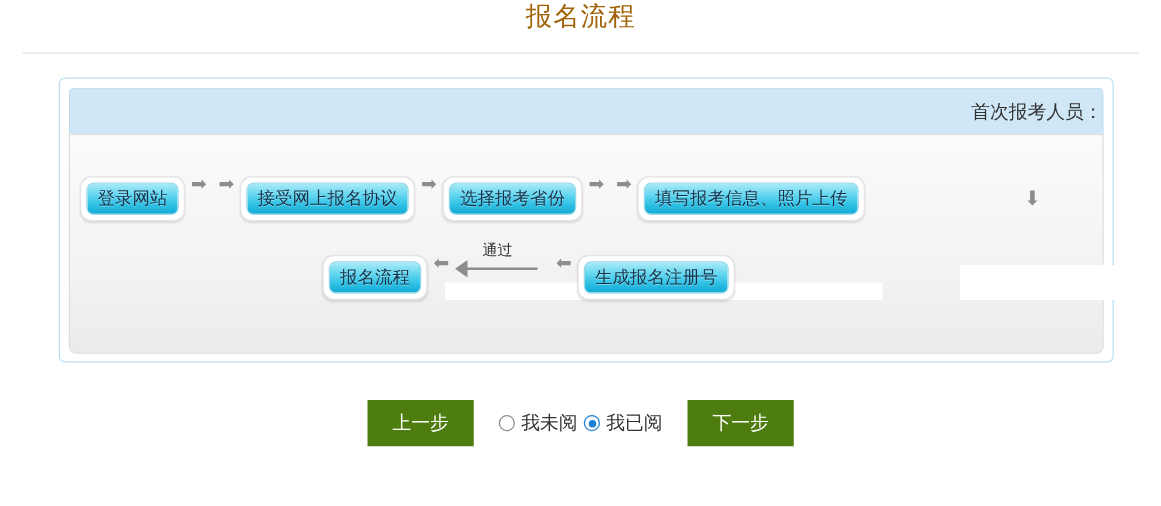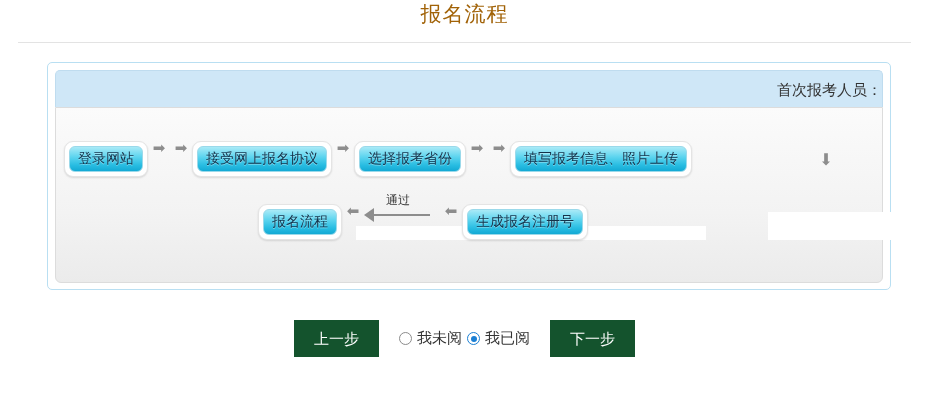--- a/index.html
+++ b/index.html
@@ -177,21 +177,21 @@
 
   
   .footer {
     display: flex;
     align-items: center;
     justify-content: center;
     margin-top: 30px;
     gap: 0px;
   }
   .step-btn {
-    background: #14532d;
+    background: #4d7c0f;
     color: #ffffff;
     font-size: 15px;
     border: none;
     width: 85px;
     height: 37px;
     line-height: 37px;
     text-align: center;
     cursor: pointer;
     padding: 0;
     font-family: inherit;

